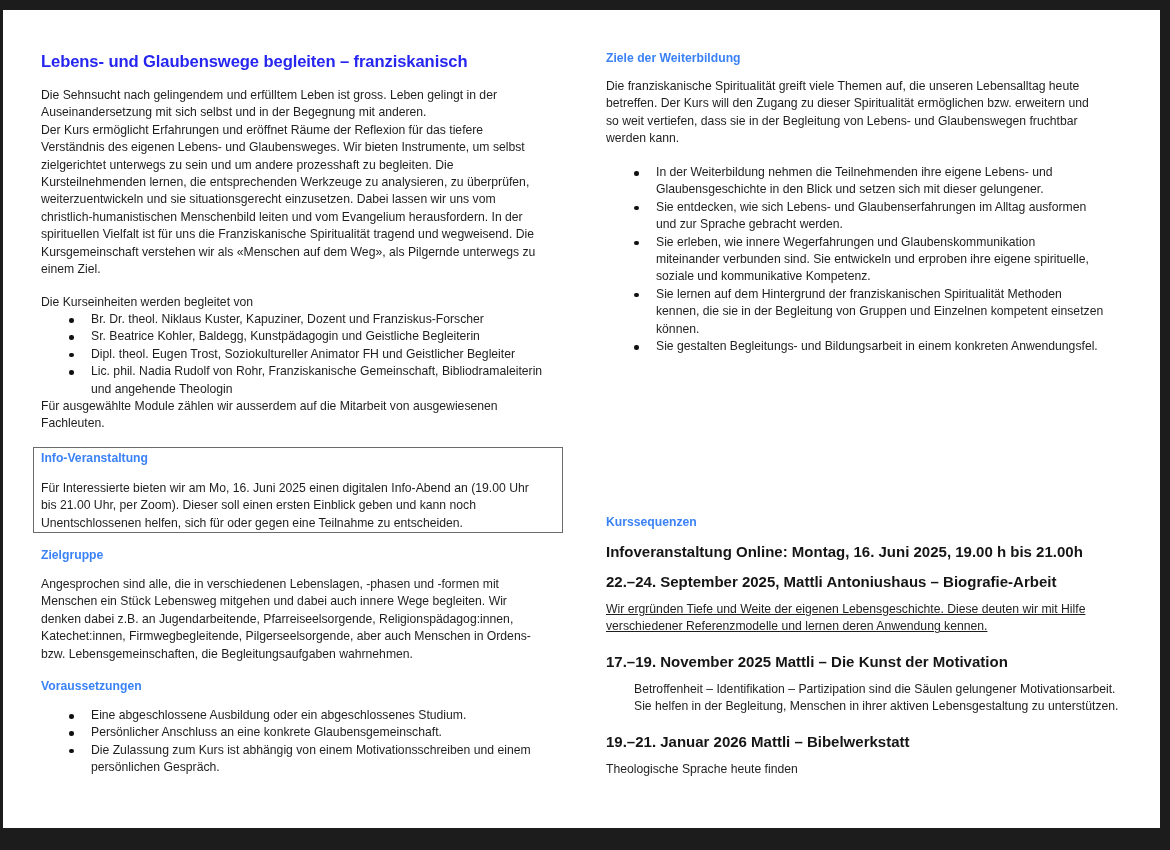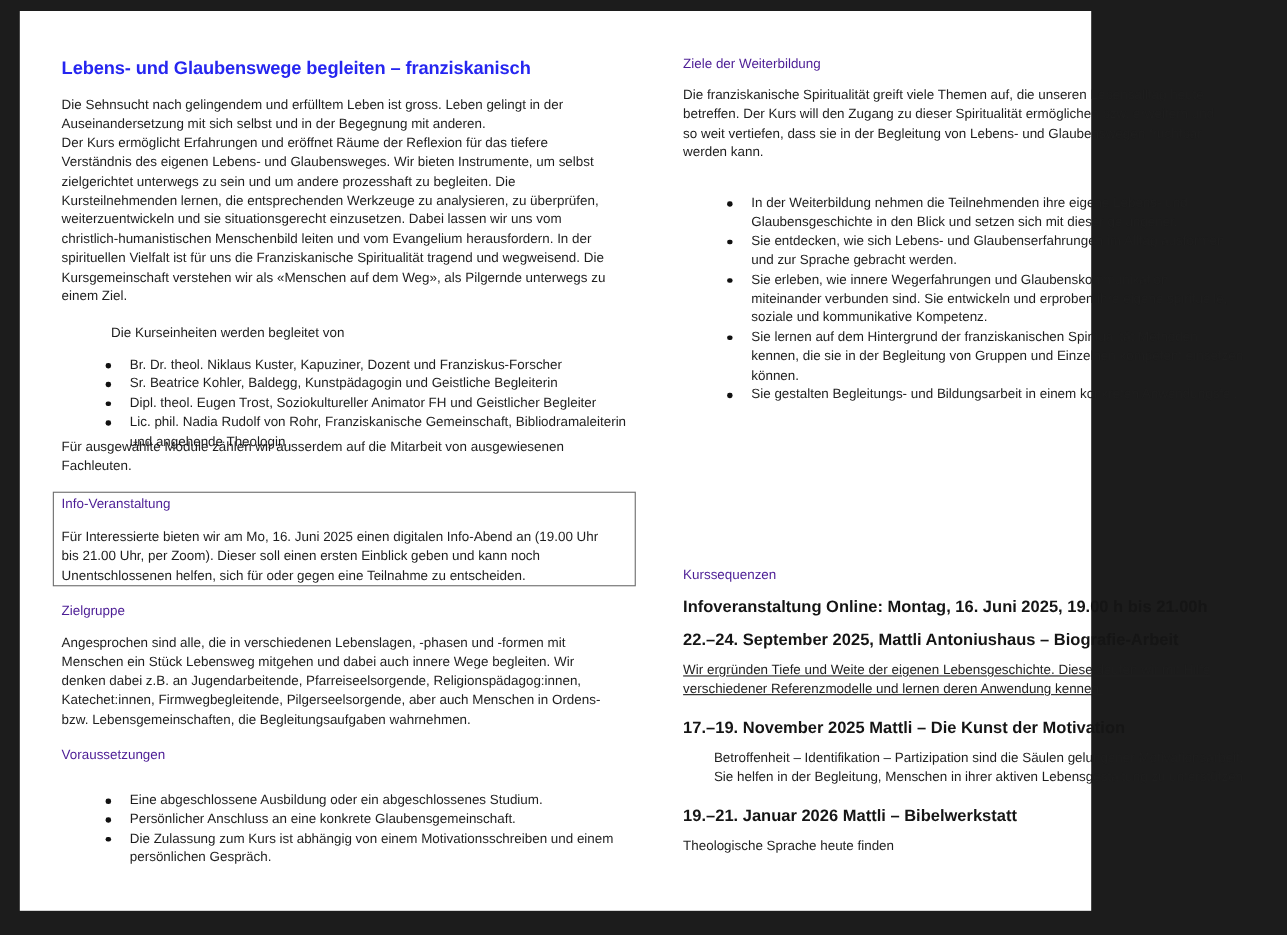--- a/index.html
+++ b/index.html
@@ -10,64 +10,64 @@
       width: 1170px;
       height: 850px;
       background: #1c1c1c;
       position: relative;
       overflow: hidden;
       font-family: "Liberation Sans", sans-serif;
       color: #1a1a1a;
     }
     .page {
       position: absolute;
-      left: 18px;
+      left: 3px;
       top: 10px;
-      width: 974px;
+      width: 1157px;
       height: 818px;
       background: #ffffff;
     }
     .col {
       position: absolute;
       top: 0;
     }
     .col-left { left: 38px; width: 528px; }
     .col-right { left: 603px; width: 520px; }
 
     .abs { position: absolute; left: 0; }
 
     .title {
       color: #2626f0;
       font-weight: bold;
       font-size: 16.6px;
       letter-spacing: -0.1px;
       white-space: nowrap;
     }
     .h2 {
-      color: #4c1d95;
-      font-weight: normal;
+      color: #3b82f6;
+      font-weight: bold;
       font-size: 12.2px;
       white-space: nowrap;
     }
     .p {
       font-size: 12.2px;
       line-height: 17.4px;
       color: #1e1e1e;
       margin: 0;
     }
     .p .ln { display: block; white-space: nowrap; }
     .bold-line {
       font-size: 15px;
       font-weight: bold;
       color: #151515;
       white-space: nowrap;
     }
     ul.bul {
       list-style: none;
-      margin: 12px;
+      margin: 0;
       padding: 0;
     }
     ul.bul li {
       position: relative;
       padding-left: 50px;
       font-size: 12.2px;
       line-height: 17.4px;
       color: #1e1e1e;
     }
     ul.bul li .ln { display: block; white-space: nowrap; }
@@ -106,21 +106,21 @@
       <span class="ln">Verständnis des eigenen Lebens- und Glaubensweges. Wir bieten Instrumente, um selbst</span>
       <span class="ln">zielgerichtet unterwegs zu sein und um andere prozesshaft zu begleiten. Die</span>
       <span class="ln">Kursteilnehmenden lernen, die entsprechenden Werkzeuge zu analysieren, zu überprüfen,</span>
       <span class="ln">weiterzuentwickeln und sie situationsgerecht einzusetzen. Dabei lassen wir uns vom</span>
       <span class="ln">christlich-humanistischen Menschenbild leiten und vom Evangelium herausfordern. In der</span>
       <span class="ln">spirituellen Vielfalt ist für uns die Franziskanische Spiritualität tragend und wegweisend. Die</span>
       <span class="ln">Kursgemeinschaft verstehen wir als «Menschen auf dem Weg», als Pilgernde unterwegs zu</span>
       <span class="ln">einem Ziel.</span>
     </div>
 
-    <div class="abs p" style="top:284px;margin-left:45px;">
+    <div class="abs p" style="top:284px;">
       <span class="ln">Die Kurseinheiten werden begleitet von</span>
     </div>
 
     <ul class="abs bul" style="top:301px; width:540px;">
       <li>
           <span class="dot"></span>
           <span class="ln">Br. Dr. theol. Niklaus Kuster, Kapuziner, Dozent und Franziskus-Forscher</span>
         </li>
       <li>
           <span class="dot"></span>

